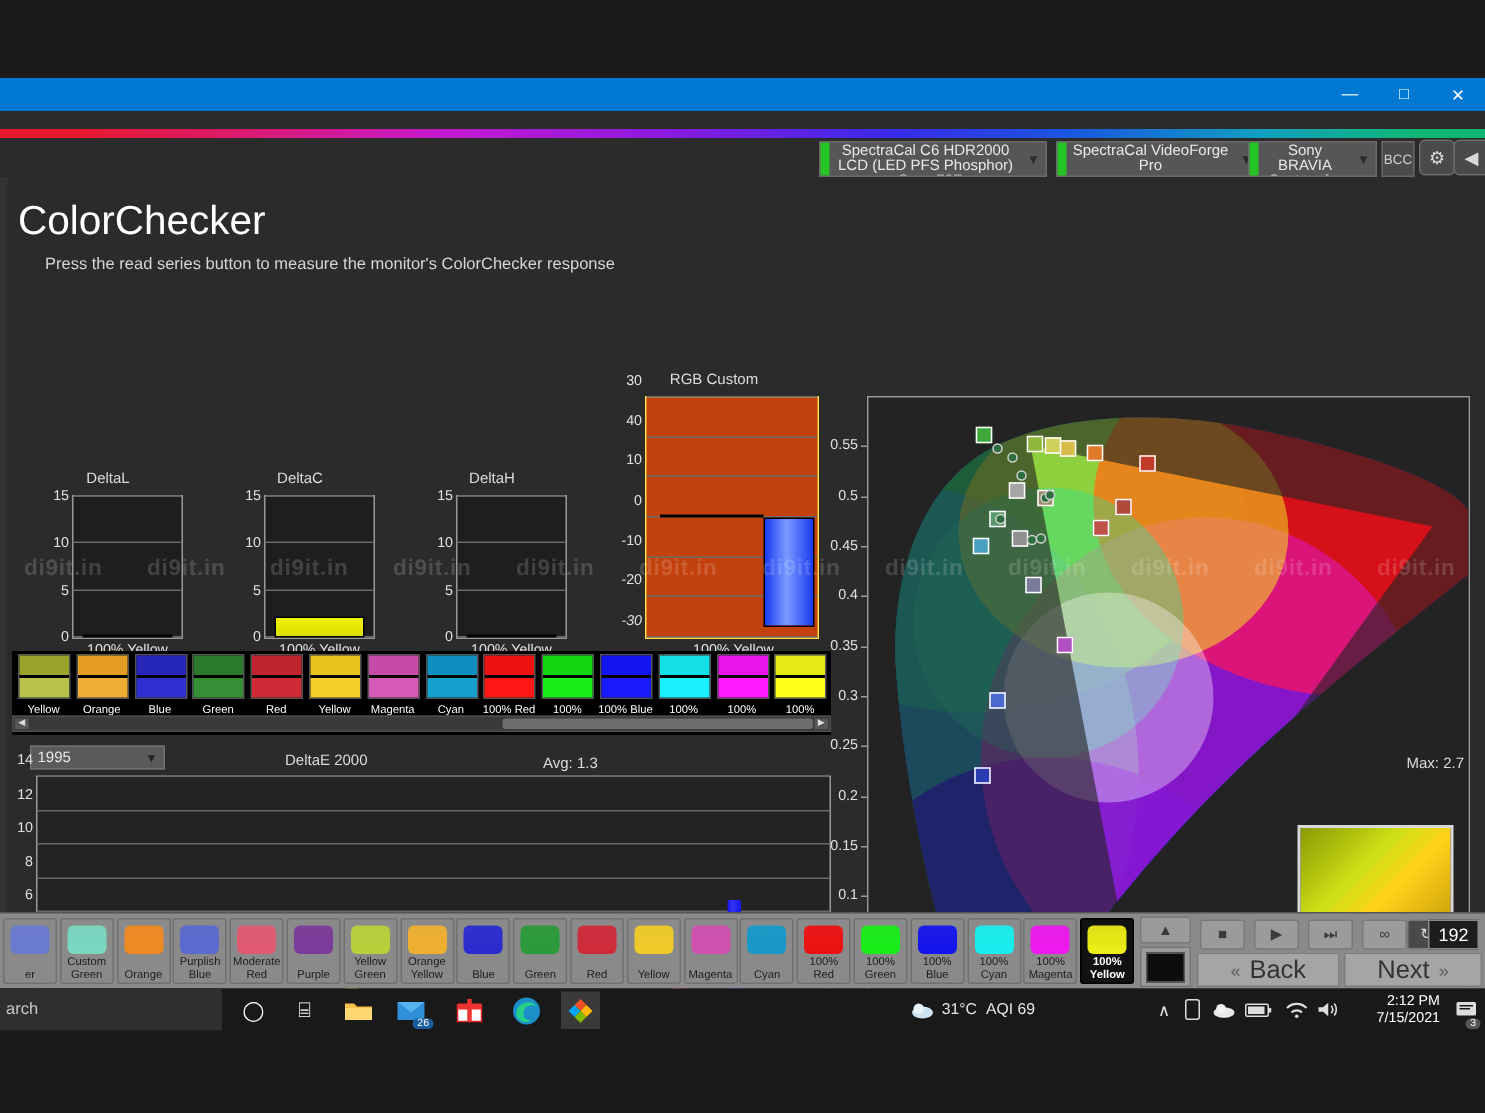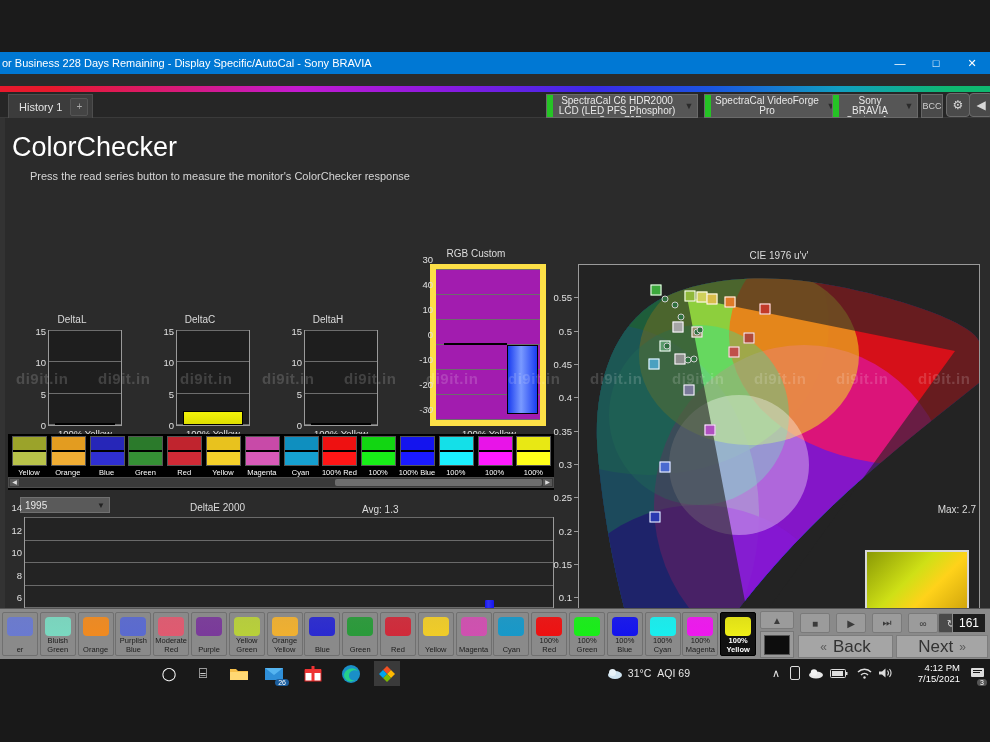--- a/index.html
+++ b/index.html
@@ -62,22 +62,22 @@
      border:1px solid #9a9a9a;}
   .mc-xlabel{ position:absolute; left:26px; right:0; top:100%; text-align:center; font-size:9.5px;
      color:#e0e0e0; padding-top:2px;}
   .mc-yt{ position:absolute; right:100%; font-size:9.5px; color:#e0e0e0; transform:translateY(-50%);
      padding-right:3px; white-space:nowrap;}
   .mc-grid{ position:absolute; left:0; right:0; height:1px; background:#6d6d6d;}
   .mc-bar{ position:absolute; bottom:0; left:8%; width:84%; }
 
   
   #rgbbal{ position:absolute; left:406px; top:190px; width:140px; height:162px;}
-  #rgbbal .plot{ position:absolute; left:24px; top:0; right:0; bottom:0; background:#a21caf;
-    border:6px solid #fde047;}
+  #rgbbal .plot{ position:absolute; left:24px; top:0; right:0; bottom:0; background:#c2410c;
+    border:1px solid #fde047;}
   #rgbbal .yt{ position:absolute; right:100%; font-size:9.5px; color:#e0e0e0;
     transform:translateY(-50%); padding-right:3px;}
   #rgbbal .grid{ position:absolute; left:0; right:0; height:1px; background:#6d6d6d;}
 
   
   #cie{ position:absolute; left:578px; top:190px; width:402px; height:400px;
      border:1px solid #9a9a9a; background:#232323; overflow:hidden;}
   #cie-title{ position:absolute; left:578px; top:176px; width:402px; text-align:center;
      font-size:10px; color:#dcdcdc;}
   .cie-yt{ position:absolute; font-size:9.5px; color:#e0e0e0; text-align:right; width:36px;
@@ -156,36 +156,29 @@
      font-size:10.5px; color:#e6e6e6;}
   #clock{ position:absolute; right:30px; top:0; height:28px; text-align:right; font-size:9.5px;
      line-height:11px; color:#fff; padding-top:3px;}
   .wm{ position:absolute; font-size:15px; font-weight:bold; color:rgba(255,255,255,0.16);
      letter-spacing:0.5px; pointer-events:none;}
 </style>
 </head>
 <body>
 
 <div id="titlebar">
-  <span class="ttl">or Business 228 Days Remaining   -  Display Specific/AutoCal -  Sony BRAVIA</span>
   <div id="winbtns">
     <div>—</div>
     <div>□</div>
     <div>✕</div>
   </div>
 </div>
 
 <div id="app">
   <div id="rainbow"></div>
-  <div id="tabrow">
-    <div class="tab">
-      <span>History 1</span>
-      <span class="plus">+</span>
-    </div>
-  </div>
 
   <div class="selbox" style="left:546px;width:152px;">
     <div class="led"></div>
     <div class="txt">
       <div>SpectraCal C6 HDR2000</div>
         <div>LCD (LED PFS Phosphor) - Sony 79F</div>
     </div>
     <div class="arrow">▼</div>
   </div>
   <div class="selbox" style="left:704px;width:136px;">
@@ -275,21 +268,20 @@
         <div class="yt" style="bottom: 16.6667%;">-20</div>
         <div class="grid" style="bottom: 0%;"></div>
         <div class="yt" style="bottom: 0%; font-style: italic;">-30</div>
         <div style="position: absolute; left: 8%; width: 30%; bottom: 50%; height: 0.8%; background: linear-gradient(to right, rgb(255, 32, 32), rgb(122, 154, 255) 45%, rgb(255, 32, 32)); border: 1px solid rgb(0, 0, 0);"></div>
         <div style="position: absolute; left: 38%; width: 30%; bottom: 50%; height: 0.8%; background: linear-gradient(to right, rgb(32, 208, 32), rgb(122, 154, 255) 45%, rgb(32, 208, 32)); border: 1px solid rgb(0, 0, 0);"></div>
         <div style="position: absolute; left: 68%; width: 30%; top: 50%; height: 45.8333%; background: linear-gradient(to right, rgb(26, 60, 240), rgb(122, 154, 255) 45%, rgb(26, 60, 240)); border: 1px solid rgb(0, 0, 0);"></div>
       </div>
     <div class="mc-xlabel">100% Yellow</div>
   </div>
 
-  <div id="cie-title">CIE 1976 u'v'</div>
   <div id="cie">
     <svg id="ciesvg" width="402" height="400" style="position:absolute;left:0;top:0;">
       <defs>
         <linearGradient id="gA" x1="0" y1="1" x2="1" y2="0">
           <stop offset="0" stop-color="#1010c8"></stop>
             <stop offset="0.5" stop-color="#14c8c8"></stop>
             <stop offset="1" stop-color="#14d614"></stop>
         </linearGradient>
         <radialGradient id="gSpec" cx="0.30" cy="0.72" r="0.95">
           <stop offset="0" stop-color="#ffffff"></stop>
@@ -604,21 +596,21 @@
   <div id="btnrow">
       <div class="btn-sw" style="left: 2px; width: 36px;">
         <div class="chip" style="background: linear-gradient(rgba(106, 122, 208, 0.933), rgb(106, 122, 208));"></div>
         <div class="cap">
           <div>er</div>
         </div>
       </div>
       <div class="btn-sw" style="left: 39.8px; width: 36px;">
         <div class="chip" style="background: linear-gradient(rgba(122, 216, 192, 0.933), rgb(122, 216, 192));"></div>
         <div class="cap">
-          <div>Bluish</div>
+          <div>Custom</div>
           <div>Green</div>
         </div>
       </div>
       <div class="btn-sw" style="left: 77.6px; width: 36px;">
         <div class="chip" style="background: linear-gradient(rgba(240, 138, 32, 0.933), rgb(240, 138, 32));"></div>
         <div class="cap">
           <div>Orange</div>
         </div>
       </div>
       <div class="btn-sw" style="left: 115.4px; width: 36px;">
@@ -735,32 +727,35 @@
     </div>
   <div id="blackpatch">
       <div class="inner"></div>
     </div>
   <div class="tb" style="left:760px;top:2px;width:34px;height:18px;">▲</div>
   <div class="tb" style="left:800px;">■</div>
   <div class="tb" style="left:836px;">▶</div>
   <div class="tb" style="left:872px;">⏭</div>
   <div class="tb" style="left:908px;">∞</div>
   <div class="tb" style="left:938px;width:26px;background:#4a4a4a;color:#ddd;">↻</div>
-  <div id="countbox">161</div>
+  <div id="countbox">192</div>
   <div id="navBack" style="left:798px;width:95px;">
     <span style="font-size:12px;opacity:0.65;margin-right:6px;">«</span>
     <span>Back</span>
   </div>
   <div id="navNext" style="left:896px;width:92px;">
     <span>Next</span>
     <span style="font-size:12px;opacity:0.65;margin-left:6px;">»</span>
   </div>
 </div>
 
 <div id="taskbar">
+  <div id="searchbox">
+    <span>arch</span>
+  </div>
   <div class="tbicon" style="left:156px;font-size:13px;color:#fff;">◯</div>
   <div class="tbicon" style="left:190px;font-size:14px;color:#fff;">⌸</div>
   <div class="tbicon" style="left:226px;">
     <svg width="20" height="16" viewBox="0 0 20 16">
         <path d="M1 3h6l2 2h10v9H1z" fill="#f7c04a"></path>
         <path d="M1 6h18v8H1z" fill="#ffd873"></path>
       </svg>
   </div>
   <div class="tbicon" style="left:262px;">
     <svg width="22" height="17" viewBox="0 0 22 17">
@@ -824,21 +819,21 @@
         <circle cx="7.5" cy="10.5" r="1.2" fill="#ddd"></circle>
       </svg>
   </div>
   <div class="tray" style="right:96px;">
     <svg width="16" height="12" viewBox="0 0 16 12">
         <path d="M1 4.5h3l3.5-3v9L4 7.5H1z" fill="#ddd"></path>
         <path d="M9.5 3.5a4 4 0 010 5M11.5 2a6.5 6.5 0 010 8" stroke="#ddd" fill="none" stroke-width="1.1"></path>
       </svg>
   </div>
   <div id="clock">
-    <div>4:12 PM</div>
+    <div>2:12 PM</div>
     <div>7/15/2021</div>
   </div>
   <div class="tray" style="right:4px;">
     <svg width="16" height="14" viewBox="0 0 16 14">
         <rect x="1" y="2" width="13" height="9" rx="1" fill="#ddd"></rect>
         <rect x="3" y="4" width="9" height="1" fill="#191919"></rect>
         <rect x="3" y="6" width="7" height="1" fill="#191919"></rect>
       </svg>
     <span style="position:absolute;right:-1px;bottom:1px;background:#555;color:#fff;font-size:7px;border-radius:7px;padding:0 3px;">3</span>
   </div>

